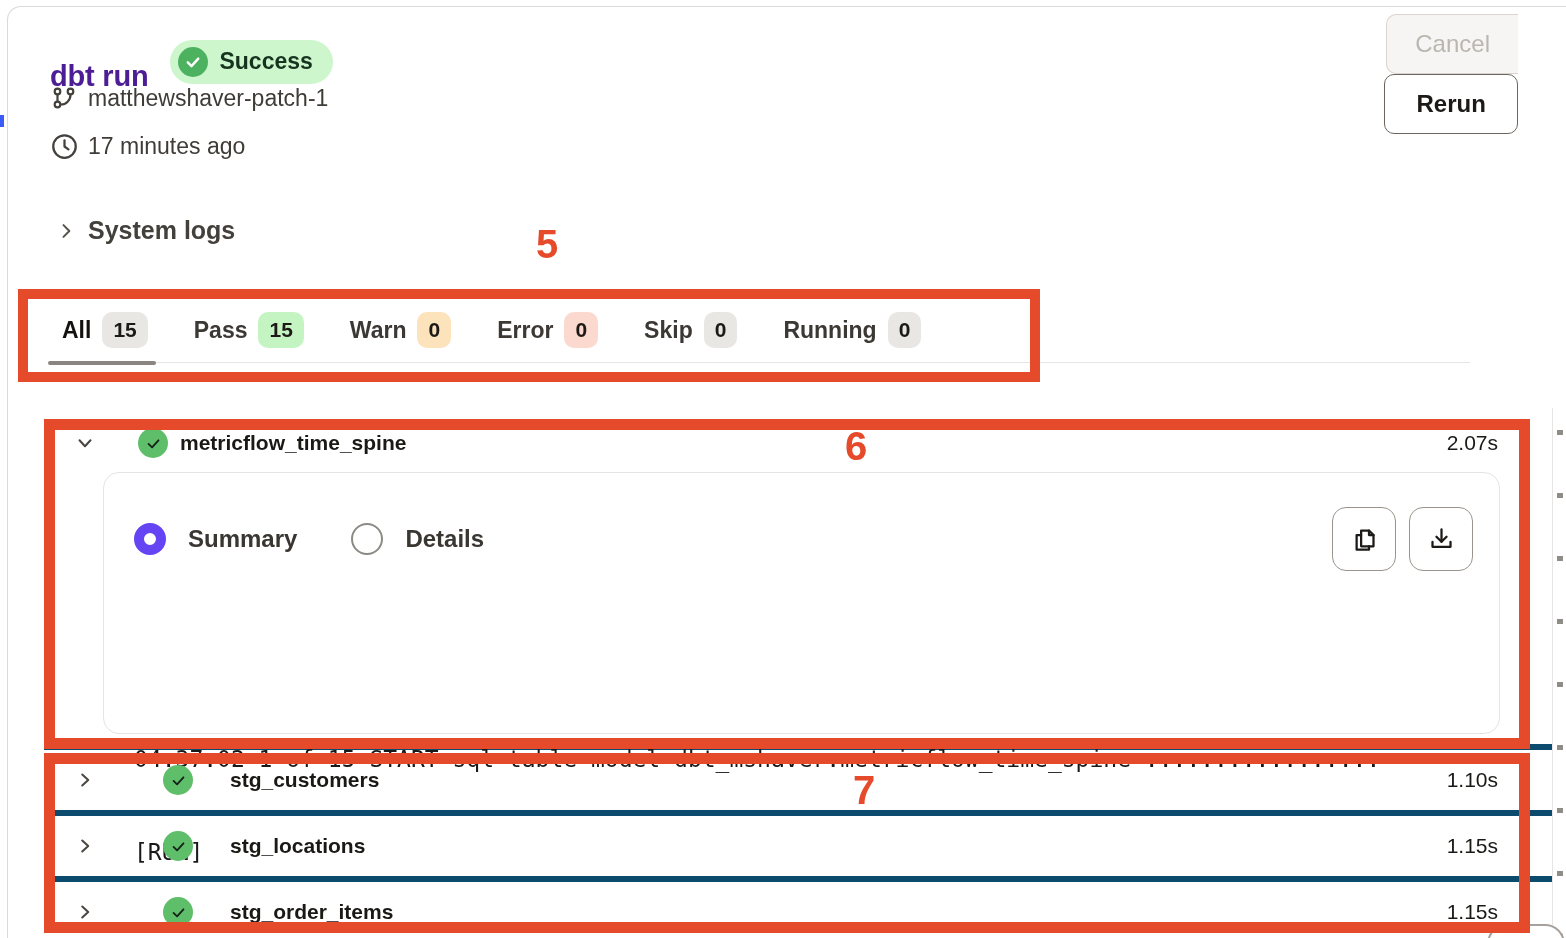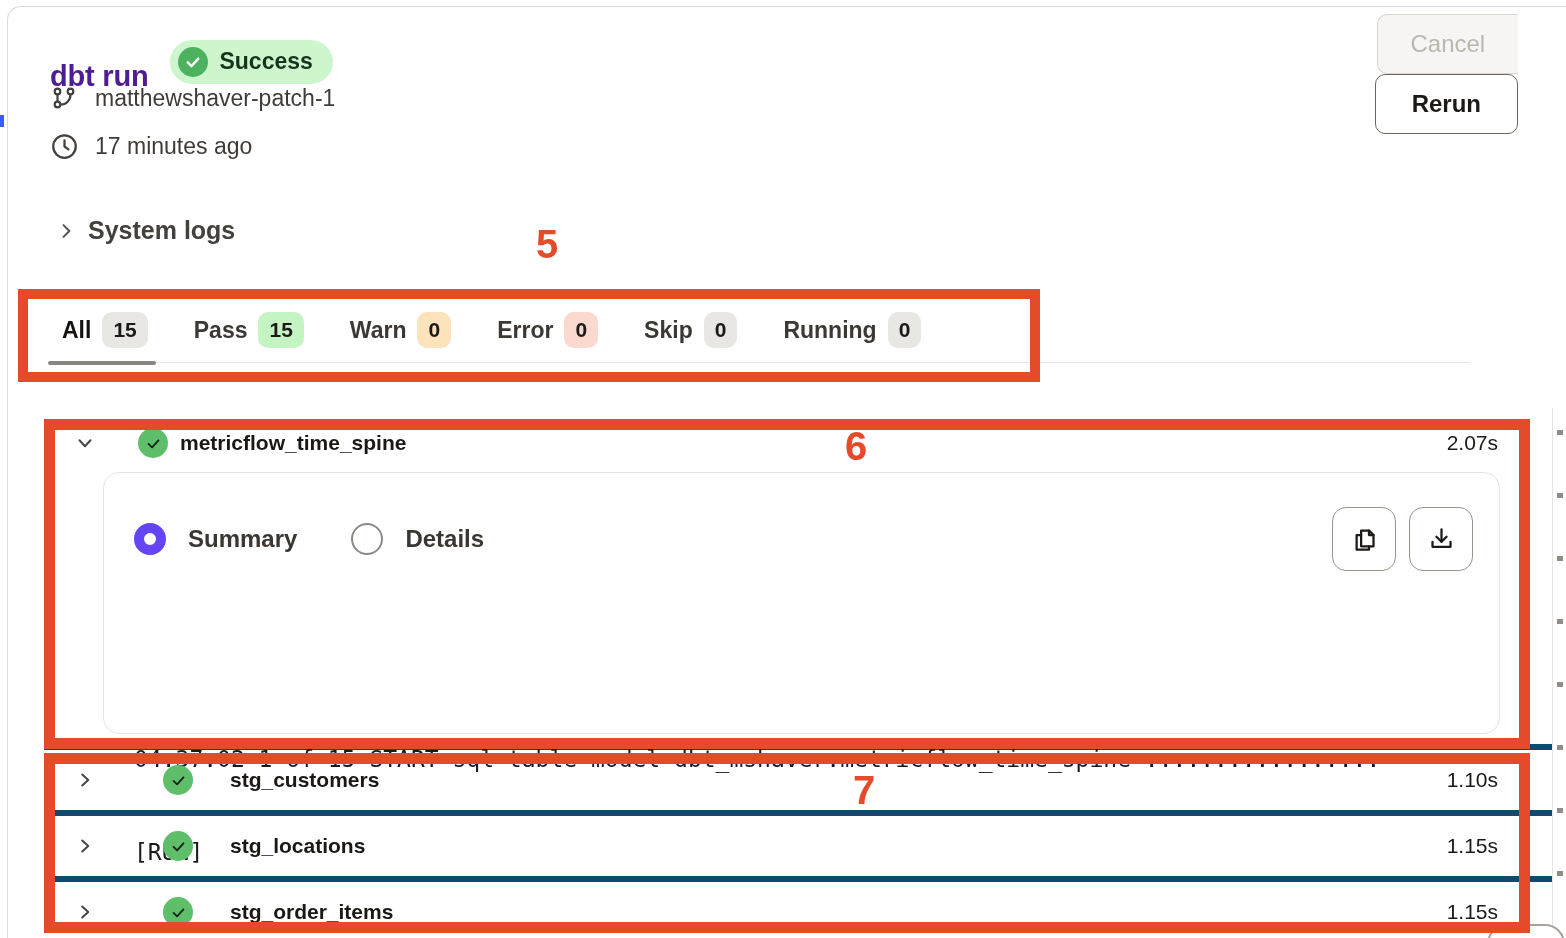--- a/index.html
+++ b/index.html
@@ -22,33 +22,33 @@
   .success-badge {
     display:flex; align-items:center; gap:11px; background:#cdf6cd;
     border-radius:22px; padding:7px 20px 7px 8px; height:44px;margin-top:8px;
   }
   .badge-circle {
     width:30px; height:30px; border-radius:50%; background:#4cb25f;
     display:flex; align-items:center; justify-content:center; flex:none;
   }
   .success-badge .label { font-size:23px; font-weight:600; color:#16331f; }
 
-  .meta-row { position:absolute; left:50px; display:flex; align-items:center; gap:17px; color:#3f3c38; font-size:23px; }
+  .meta-row { position:absolute; left:50px; display:flex; align-items:center; gap:10px; color:#3f3c38; font-size:23px; }
   .meta-row.branch { top:84px; }
   .meta-row.time { top:132px;text-align:center; }
   .meta-icon { width:28px; height:28px; display:flex; align-items:center; justify-content:center; flex:none; }
 
   .actions { position:absolute; right:48px; top:14px; display:flex;flex-direction:column; }
   .btn-cancel {
     height:60px; padding:0 28px; font-family:inherit; font-size:24px; font-weight:500;
     background:#f6f5f3; color:#bcb6b0; border:1px solid #d9d5d1;
     border-radius:10px 0 0 10px; border-right:none; cursor:default;
   }
   .btn-rerun {
-    height:60px; padding:0 36px; font-family:inherit; font-size:24px; font-weight:600;
+    height:60px; padding:0 27px; font-family:inherit; font-size:24px; font-weight:600;
     background:#fff; color:#1c1917; border:1.5px solid #6e665e; border-radius:10px;
     margin-left:-2px; position:relative; z-index:1; cursor:pointer;
   }
 
   .syslogs { position:absolute; left:56px; top:216px; display:flex; align-items:center; gap:12px; cursor:pointer; }
   .syslogs .label { font-size:25px; font-weight:600; color:#44403c; }
 
   
   .tabs {
     position:absolute; left:62px; top:312px; width:1408px;

